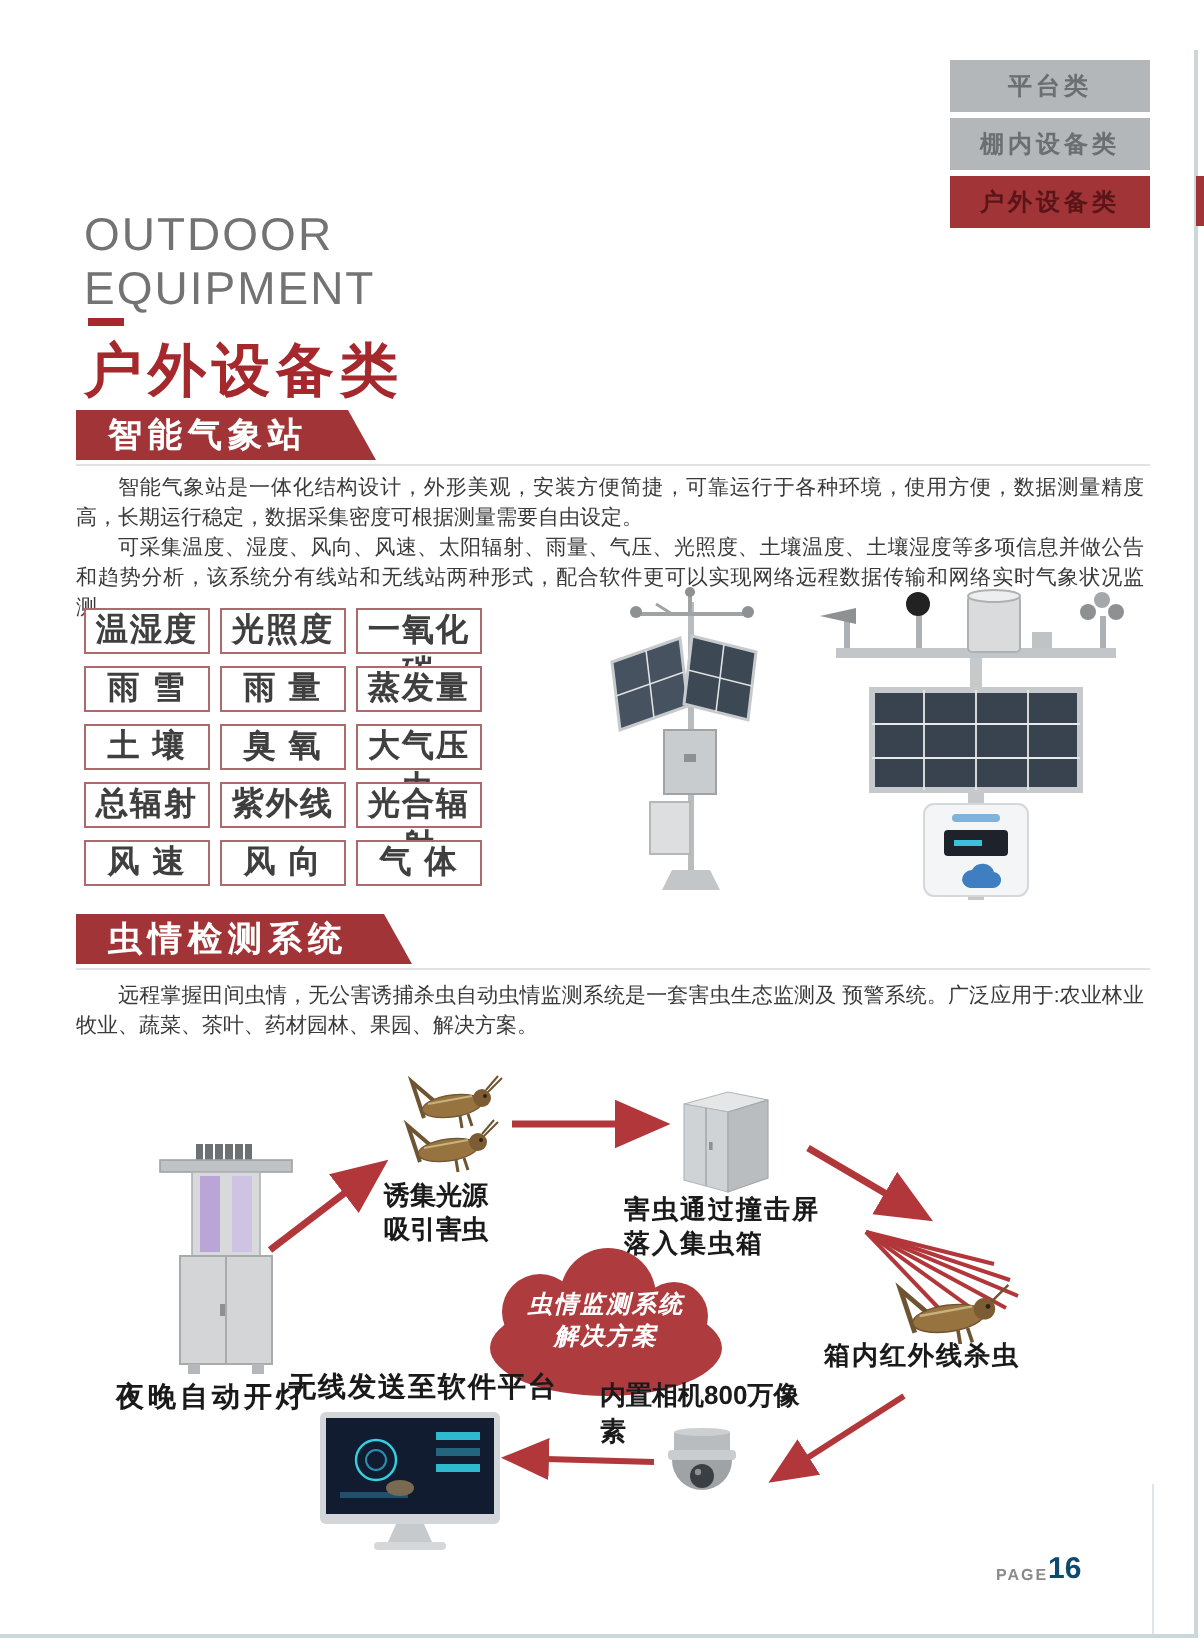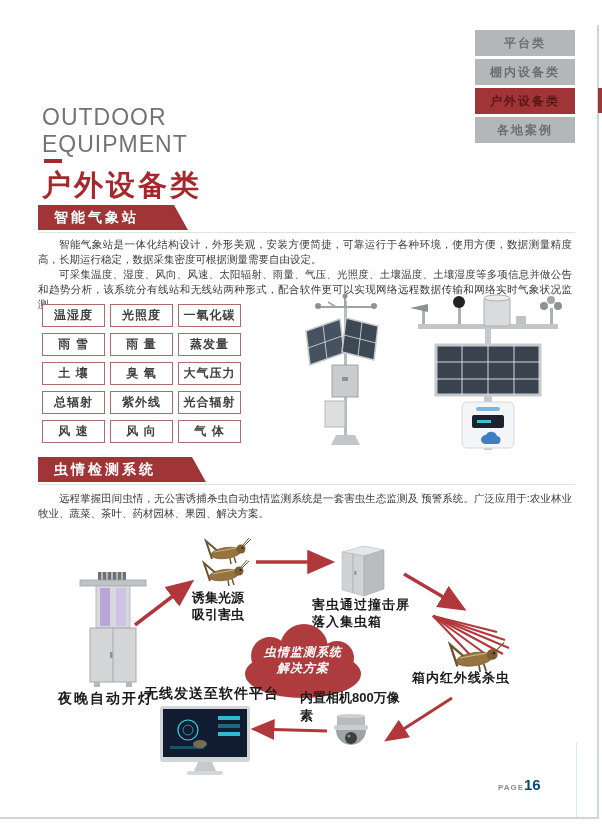--- a/index.html
+++ b/index.html
@@ -20,33 +20,33 @@
 
   
   .title-en { position:absolute; left:42px; top:104px; font-size:23px; line-height:27px;
               color:#737373; letter-spacing:1px; }
   .red-dash { position:absolute; left:44px; top:159px; width:18px; height:4px; background:#a5282c; }
   .title-zh { position:absolute; left:42px; top:166px; font-size:29px; font-weight:bold;
               color:#a5282c; letter-spacing:3px; }
 
   
   .banner { position:absolute; height:25px; line-height:25px; background:#a03436; color:#fff;
-            font-size:14px; font-weight:bold; letter-spacing:3px; padding-left:16px;
+            font-size:17px; font-weight:bold; letter-spacing:3px; padding-left:16px;
             clip-path:polygon(0 0, calc(100% - 14px) 0, 100% 100%, 0 100%); }
   .banner-line { position:absolute; left:38px; width:537px; height:1px; background:#e2e2e2; }
 
   .para { position:absolute; left:38px; width:534px; font-size:10.5px; line-height:15px;
           color:#3a3a3a; text-align:justify; }
   .para p { text-indent:2em; }
 
   
   .sensor-grid { position:absolute; left:42px; top:304px; display:grid;
                  grid-template-columns:repeat(3,63px); gap:6px 5px; }
   .sensor-chip { height:23px; line-height:21px; border:1.5px solid #ad6a6c; background:#fff;
-                 text-align:center; font-size:12px; font-weight:600; color:#3f3f3f; letter-spacing:1px; }
+                 text-align:center; font-size:16px; font-weight:600; color:#3f3f3f; letter-spacing:1px; }
 
   .abs { position:absolute; }
   .diagram-label { position:absolute; font-weight:bold; color:#1a1a1a; text-align:left; }
   .cloud-text { position:absolute; left:252px; top:644px; width:102px; text-align:center;
                 color:#fff; font-weight:bold; font-size:12px; line-height:16px; letter-spacing:1px;font-style:italic; }
 
   
   .footer-page { position:absolute; left:498px; top:783px; font-size:8px; font-weight:bold;
                  color:#8a8a8a; letter-spacing:1px; }
   .footer-num  { position:absolute; left:524px; top:776px; font-size:15px; font-weight:bold; color:#0c4a6e; }
@@ -57,21 +57,20 @@
 <div class="page">
 
   <div class="edge-right"></div>
   <div class="edge-bottom"></div>
   <div class="edge-inner"></div>
   <div class="edge-red"></div>
 
   <div class="tab" style="top:30px">平台类</div>
   <div class="tab" style="top:59px">棚内设备类</div>
   <div class="tab active" style="top:88px">户外设备类</div>
-  <div class="tab" style="top:117px">各地案例</div>
 
   <div class="title-en">
     <div>OUTDOOR</div>
     <div>EQUIPMENT</div>
   </div>
   <div class="red-dash"></div>
   <div class="title-zh">户外设备类</div>
 
   <div class="banner" style="left:38px; top:205px; width:150px;">智能气象站</div>
   <div class="banner-line" style="top:232px"></div>

